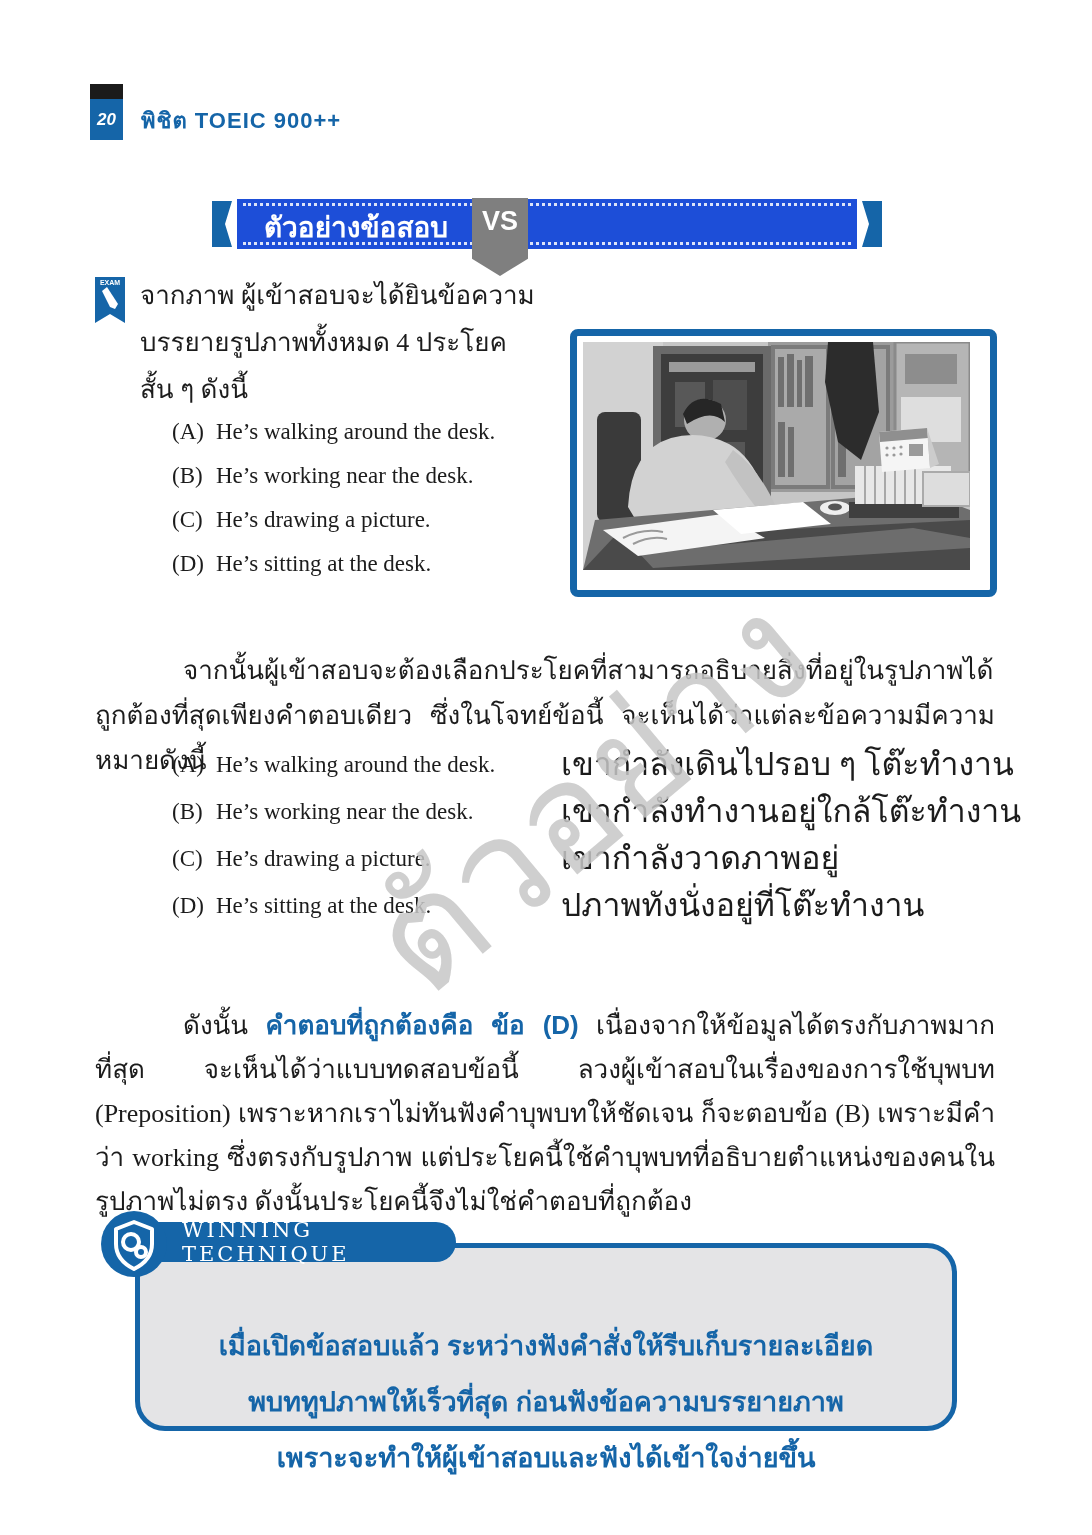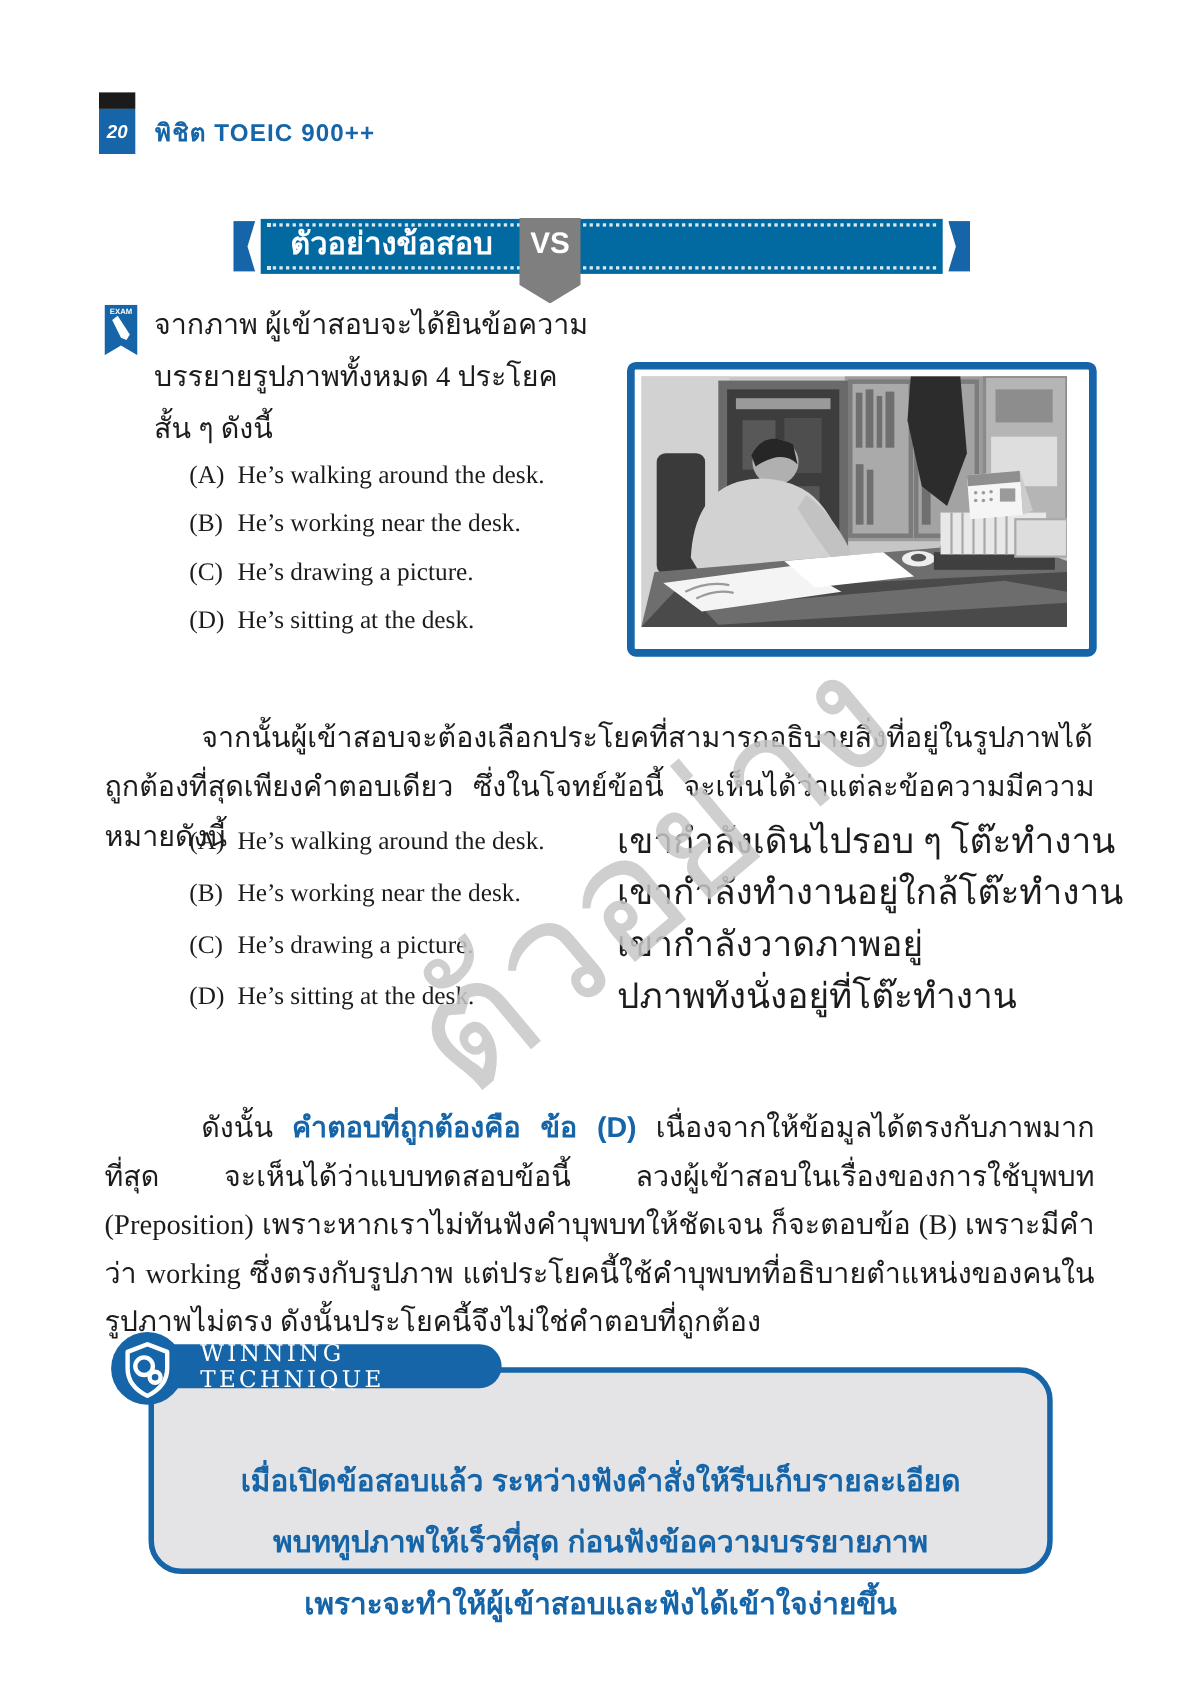--- a/index.html
+++ b/index.html
@@ -12,22 +12,22 @@
   .badge-blue{height:41px;background:#1565a8;color:#fff;display:flex;align-items:center;justify-content:center;
               font-family:"Liberation Sans",sans-serif;font-weight:bold;font-size:17px;font-style:italic;}
   .book-title{position:absolute;left:141px;top:103px;color:#1565a8;font-family:"Liberation Sans",sans-serif;
               font-weight:bold;font-size:22px;letter-spacing:1px;}
 
   
   .banner{position:absolute;left:212px;top:199px;width:670px;height:50px;}
   .cap{position:absolute;top:2px;width:20px;height:46px;background:#1565a8;}
   .cap-left{left:0;clip-path:polygon(0 0,100% 0,65% 50%,100% 100%,0 100%);}
   .cap-right{right:0;clip-path:polygon(0 0,100% 0,100% 100%,0 100%,35% 50%);}
-  .banner-bar{position:absolute;left:25px;right:25px;top:0;bottom:0;background:#0369a1;
-              display:flex;align-items:flex-start;}
+  .banner-bar{position:absolute;left:25px;right:25px;top:0;bottom:0;background:#1d4ed8;
+              display:flex;align-items:flex-end;}
   .banner-bar::before{content:"";position:absolute;left:6px;right:6px;top:4px;bottom:4px;
               border-top:3px dotted rgba(255,255,255,.85);border-bottom:3px dotted rgba(255,255,255,.85);}
   .banner-label{color:#fff;font-family:"Liberation Sans",sans-serif;font-weight:bold;font-size:28px;
               text-align:center;position:relative;z-index:2;}
   .banner-label.l{width:238px;}
   .banner-label.r{flex:1;margin-left:64px;}
   .vs-ribbon{position:absolute;left:260px;top:-1px;width:56px;height:78px;background:#7f7f7f;z-index:3;
               clip-path:polygon(0 0,100% 0,100% 78%,50% 100%,0 78%);
               display:flex;justify-content:center;}
   .vs-ribbon span{color:#fff;font-family:Liberation Sans, sans-serif;font-weight:bold;font-size:27px;margin-top:8px;}

